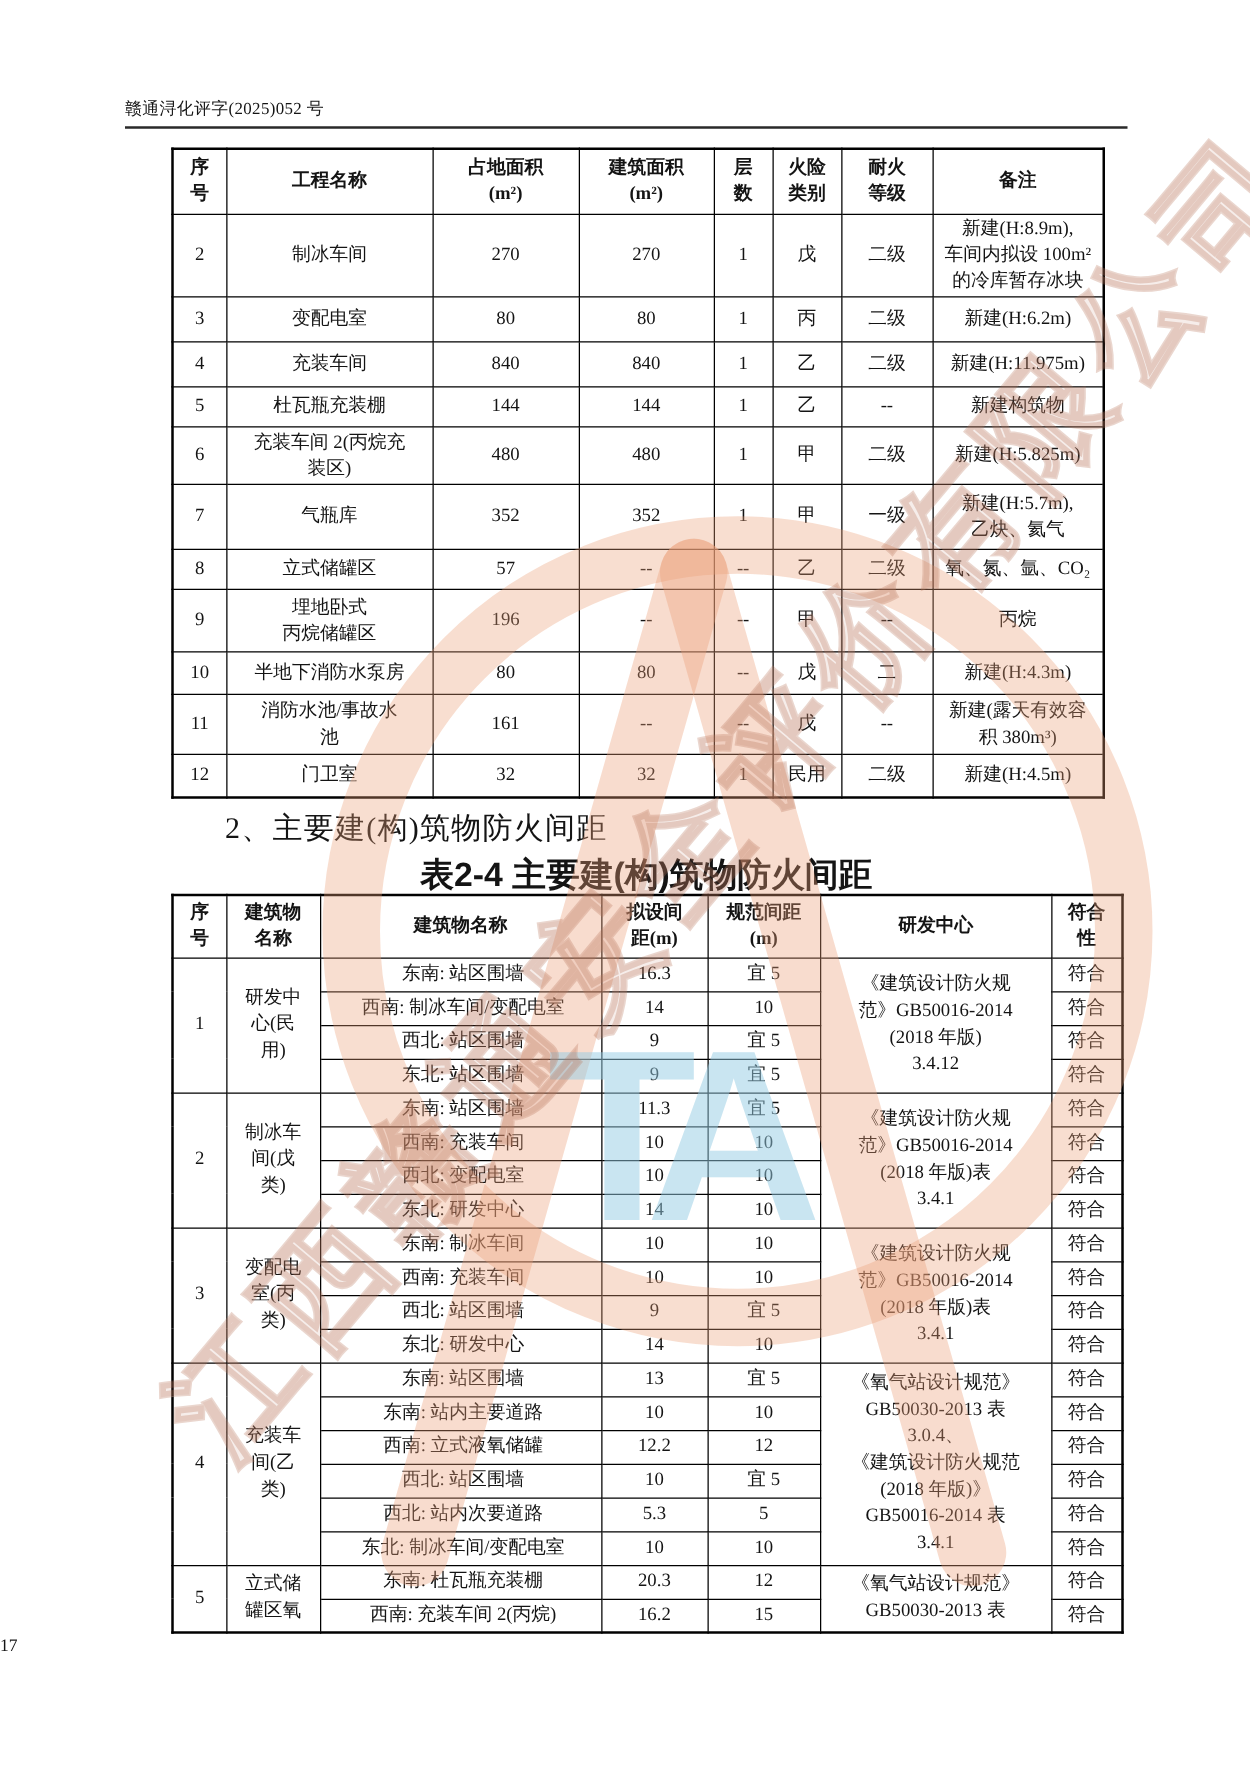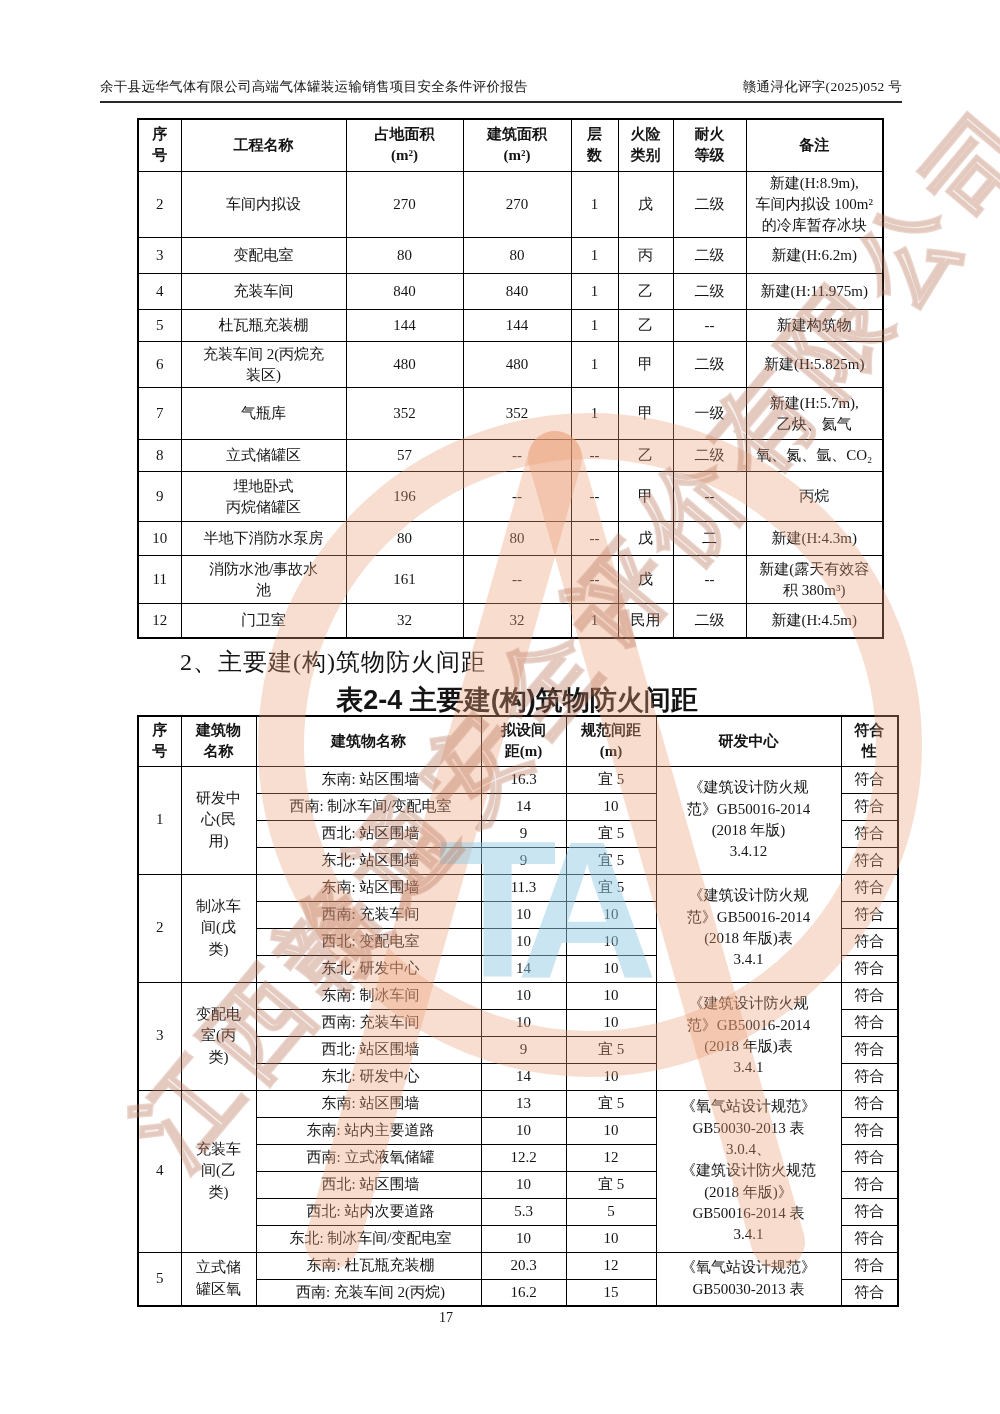--- a/index.html
+++ b/index.html
@@ -25,40 +25,39 @@
   .t1 tbody tr:nth-child(8){height:50px;}
   .t1 tbody tr:nth-child(9){height:34px;}
   .t1 tbody tr:nth-child(10){height:48px;}
   .t1 tbody tr:nth-child(11){height:34px;}
   .t2 thead tr{height:50px;}
   .t2 tbody tr{height:27px;}
   td.dir{text-align:center;padding-left:7px;}
   .section-heading{position:absolute;top:646px;left:180px;font-size:24px;letter-spacing:1px;}
   .table-title{position:absolute;top:682px;left:137px;width:760px;text-align:center;
         font-family:"Liberation Sans","DejaVu Sans",sans-serif;font-weight:bold;font-size:27px;}
-  .page-number{position:absolute;top:1310px;left:0;width:892px;text-align:center;font-size:14px;}
+  .page-number{position:absolute;top:1310px;left:0;width:892px;text-align:left;font-size:14px;}
   
   .watermark{position:absolute;inset:0;pointer-events:none;z-index:6;text-align:right;}
   .wm-ring{position:absolute;left:258px;top:413px;width:664px;height:664px;box-sizing:border-box;
         border:46px solid rgba(235,158,118,.34);border-radius:50%;}
   .wm-a{position:absolute;left:0;top:0;}
   .wm-ta{position:absolute;left:438px;top:812px;font-family:"Liberation Sans","DejaVu Sans",sans-serif;
         font-weight:bold;font-size:195px;line-height:1;letter-spacing:-26px;
         color:rgba(147,204,228,.50);}
   .wm-text{position:absolute;left:118px;top:1118px;transform:rotate(-50deg);transform-origin:0 0;
         white-space:nowrap;font-weight:bold;font-size:100px;letter-spacing:12px;line-height:1;
         color:rgba(186,118,92,.13);-webkit-text-stroke:2.5px rgba(186,118,92,.30);}
 </style>
 </head>
 <body>
 
 <div class="page">
 
   <div class="doc-header">
-    <span>余干县远华气体有限公司高端气体罐装运输销售项目安全条件评价报告</span>
     <span>赣通浔化评字(2025)052 号</span>
   </div>
 
   <table class="t1">
     <colgroup>
       <col style="width:43px">
         <col style="width:165px">
         <col style="width:117px">
         <col style="width:108px">
       <col style="width:47px">
@@ -80,21 +79,21 @@
           <th>火险
 类别</th>
           <th>耐火
 等级</th>
           <th>备注</th>
         </tr>
       </thead>
     <tbody>
         <tr>
           <td>2</td>
-          <td>车间内拟设</td>
+          <td>制冰车间</td>
           <td>270</td>
           <td>270</td>
           <td>1</td>
           <td>戊</td>
           <td>二级</td>
           <td>新建(H:8.9m),
 车间内拟设 100m²
 的冷库暂存冰块</td>
         </tr>
         <tr>

